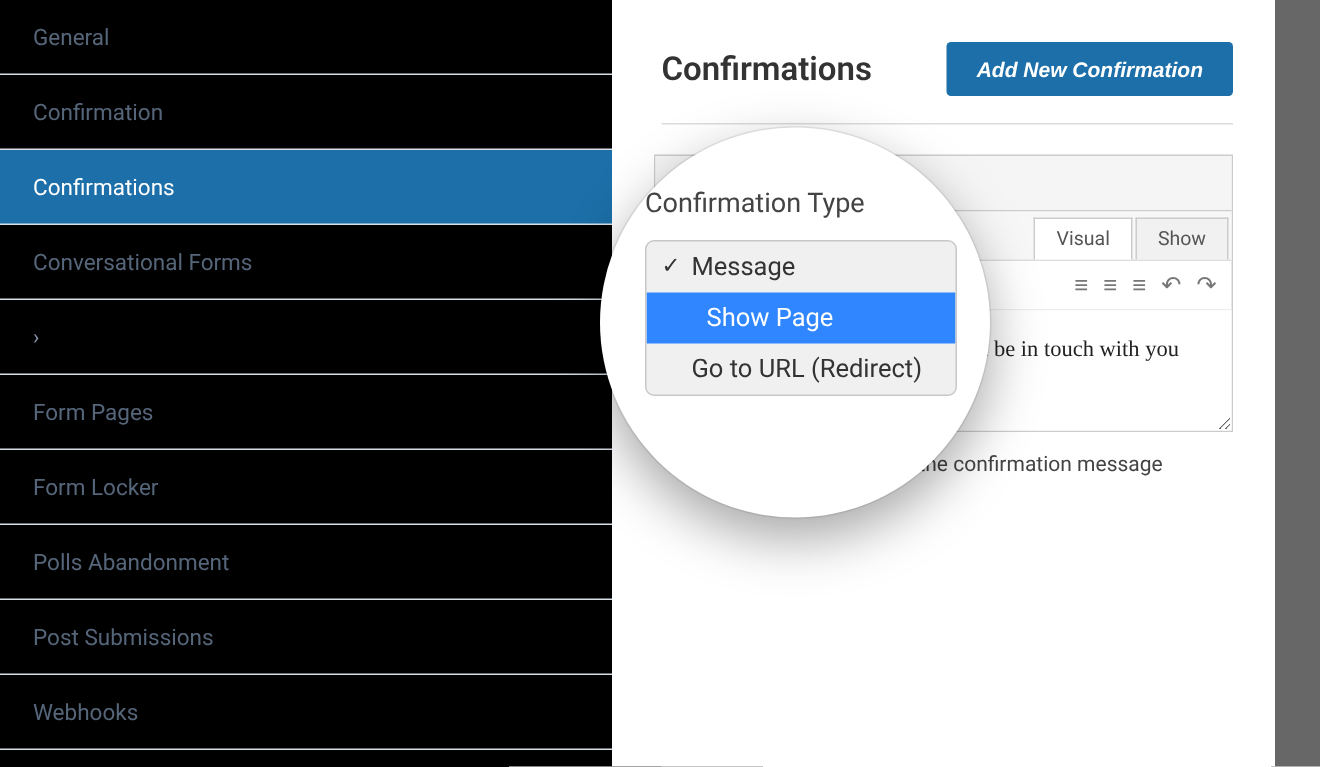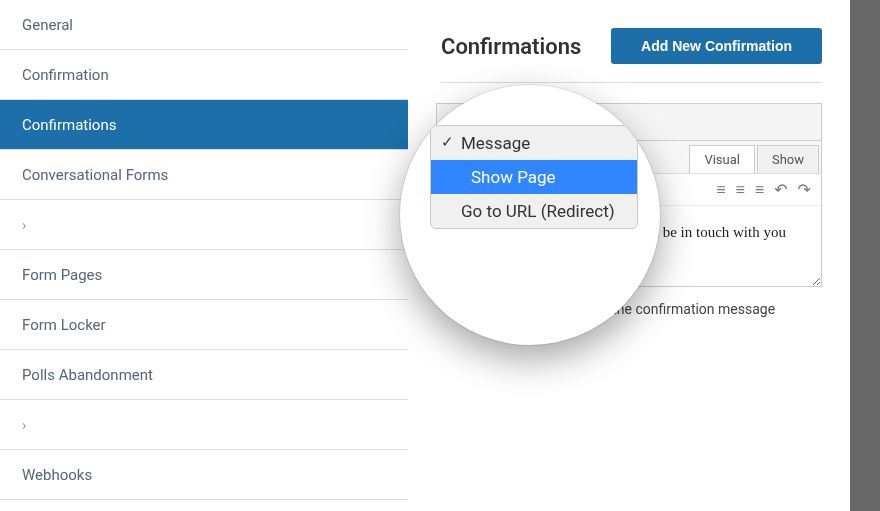--- a/index.html
+++ b/index.html
@@ -8,21 +8,21 @@
     background: #676767;
     width: 880px;
     height: 511px;
     overflow: hidden;
     position: relative;
   }
   
   .sidebar {
     width: 441px;
     height: 100%;
-    background: #ffffff;
+    background: #000000;
     float: left;
   }
   .sidebar-item {
     display: flex;
     align-items: center;
     justify-content: space-between;
     padding: 0 22px;
     height: 50px;
     border-bottom: 1px solid #d7dfe7;
     color: #56667a;
@@ -61,25 +61,26 @@
   }
   .panel-title {
     font-size: 22px;
     font-weight: 600;
     color: #333;
   }
   .btn-primary {
     background: #1c6fa8;
     color: #fff;
     border: none;
-    padding: 10px 30px;
+    padding: 10px 20px;
     font-size: 14px;
     font-weight: 600;
     border-radius: 3px;
     cursor: pointer;
+    font-style: italic;
   }
   .content-box {
     border: 1px solid #ccc;
     margin-top: 20px;
   }
   .content-box-header {
     background: #f5f5f5;
     border-bottom: 1px solid #ccc;
     padding: 10px 14px;
     font-size: 14px;
@@ -217,20 +218,21 @@
   </div>
   <div class="sidebar-item">
     <span>Form Locker</span>
     <span class="chevron">›</span>
   </div>
   <div class="sidebar-item">
     <span>Polls Abandonment</span>
     <span class="chevron">›</span>
   </div>
   <div class="sidebar-item">
+    <span>Post Submissions</span>
     <span class="chevron">›</span>
   </div>
   <div class="sidebar-item">
     <span>Webhooks</span>
     <span class="chevron">›</span>
   </div>
 </div>
 
 <div class="main">
   <div class="panel">
@@ -259,20 +261,21 @@
 
     <div class="scroll-row">
       <input type="checkbox" checked="" style="">
       <span>Automatically scroll to the confirmation message</span>
     </div>
   </div>
 </div>
 
 <div class="magnifier">
   <div class="mag-inner">
+    <div class="mag-label">Confirmation Type</div>
     <div class="dropdown">
       <div class="dropdown-item">
         <span class="check">✓</span>
         <span>Message</span>
       </div>
       <div class="dropdown-item highlight">
         <span>Show Page</span>
       </div>
       <div class="dropdown-item">
         <span>Go to URL (Redirect)</span>

